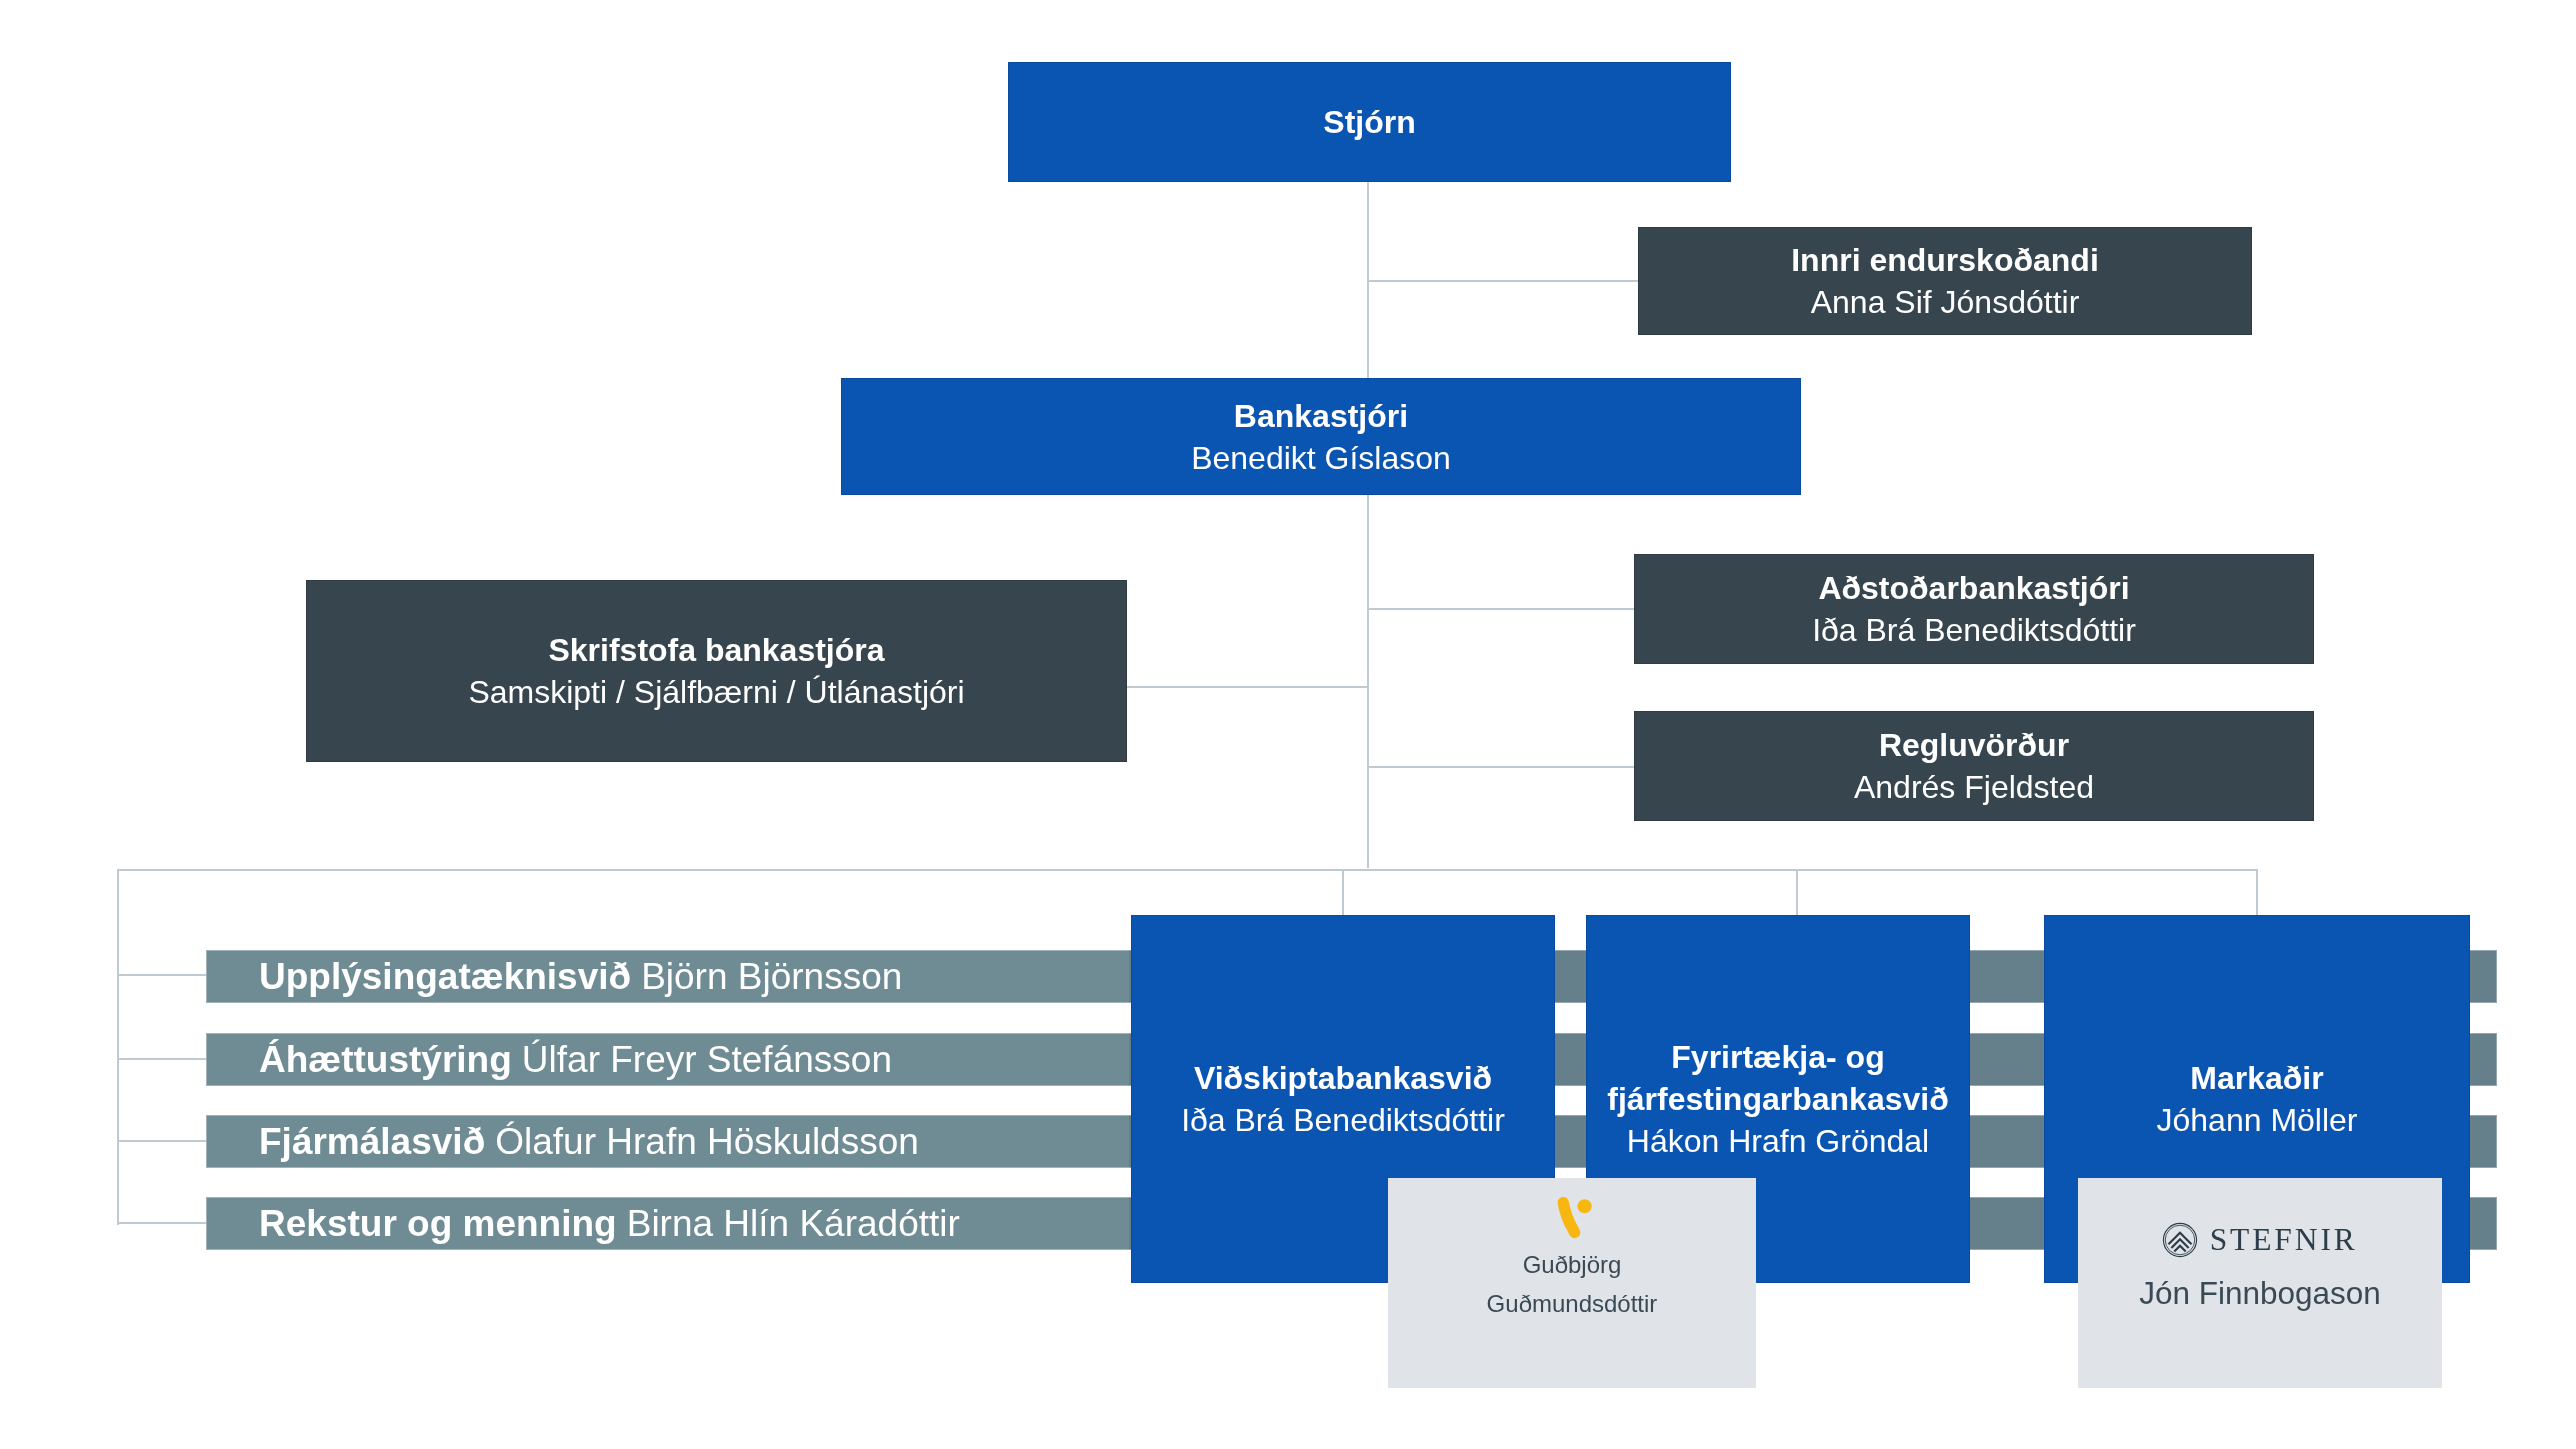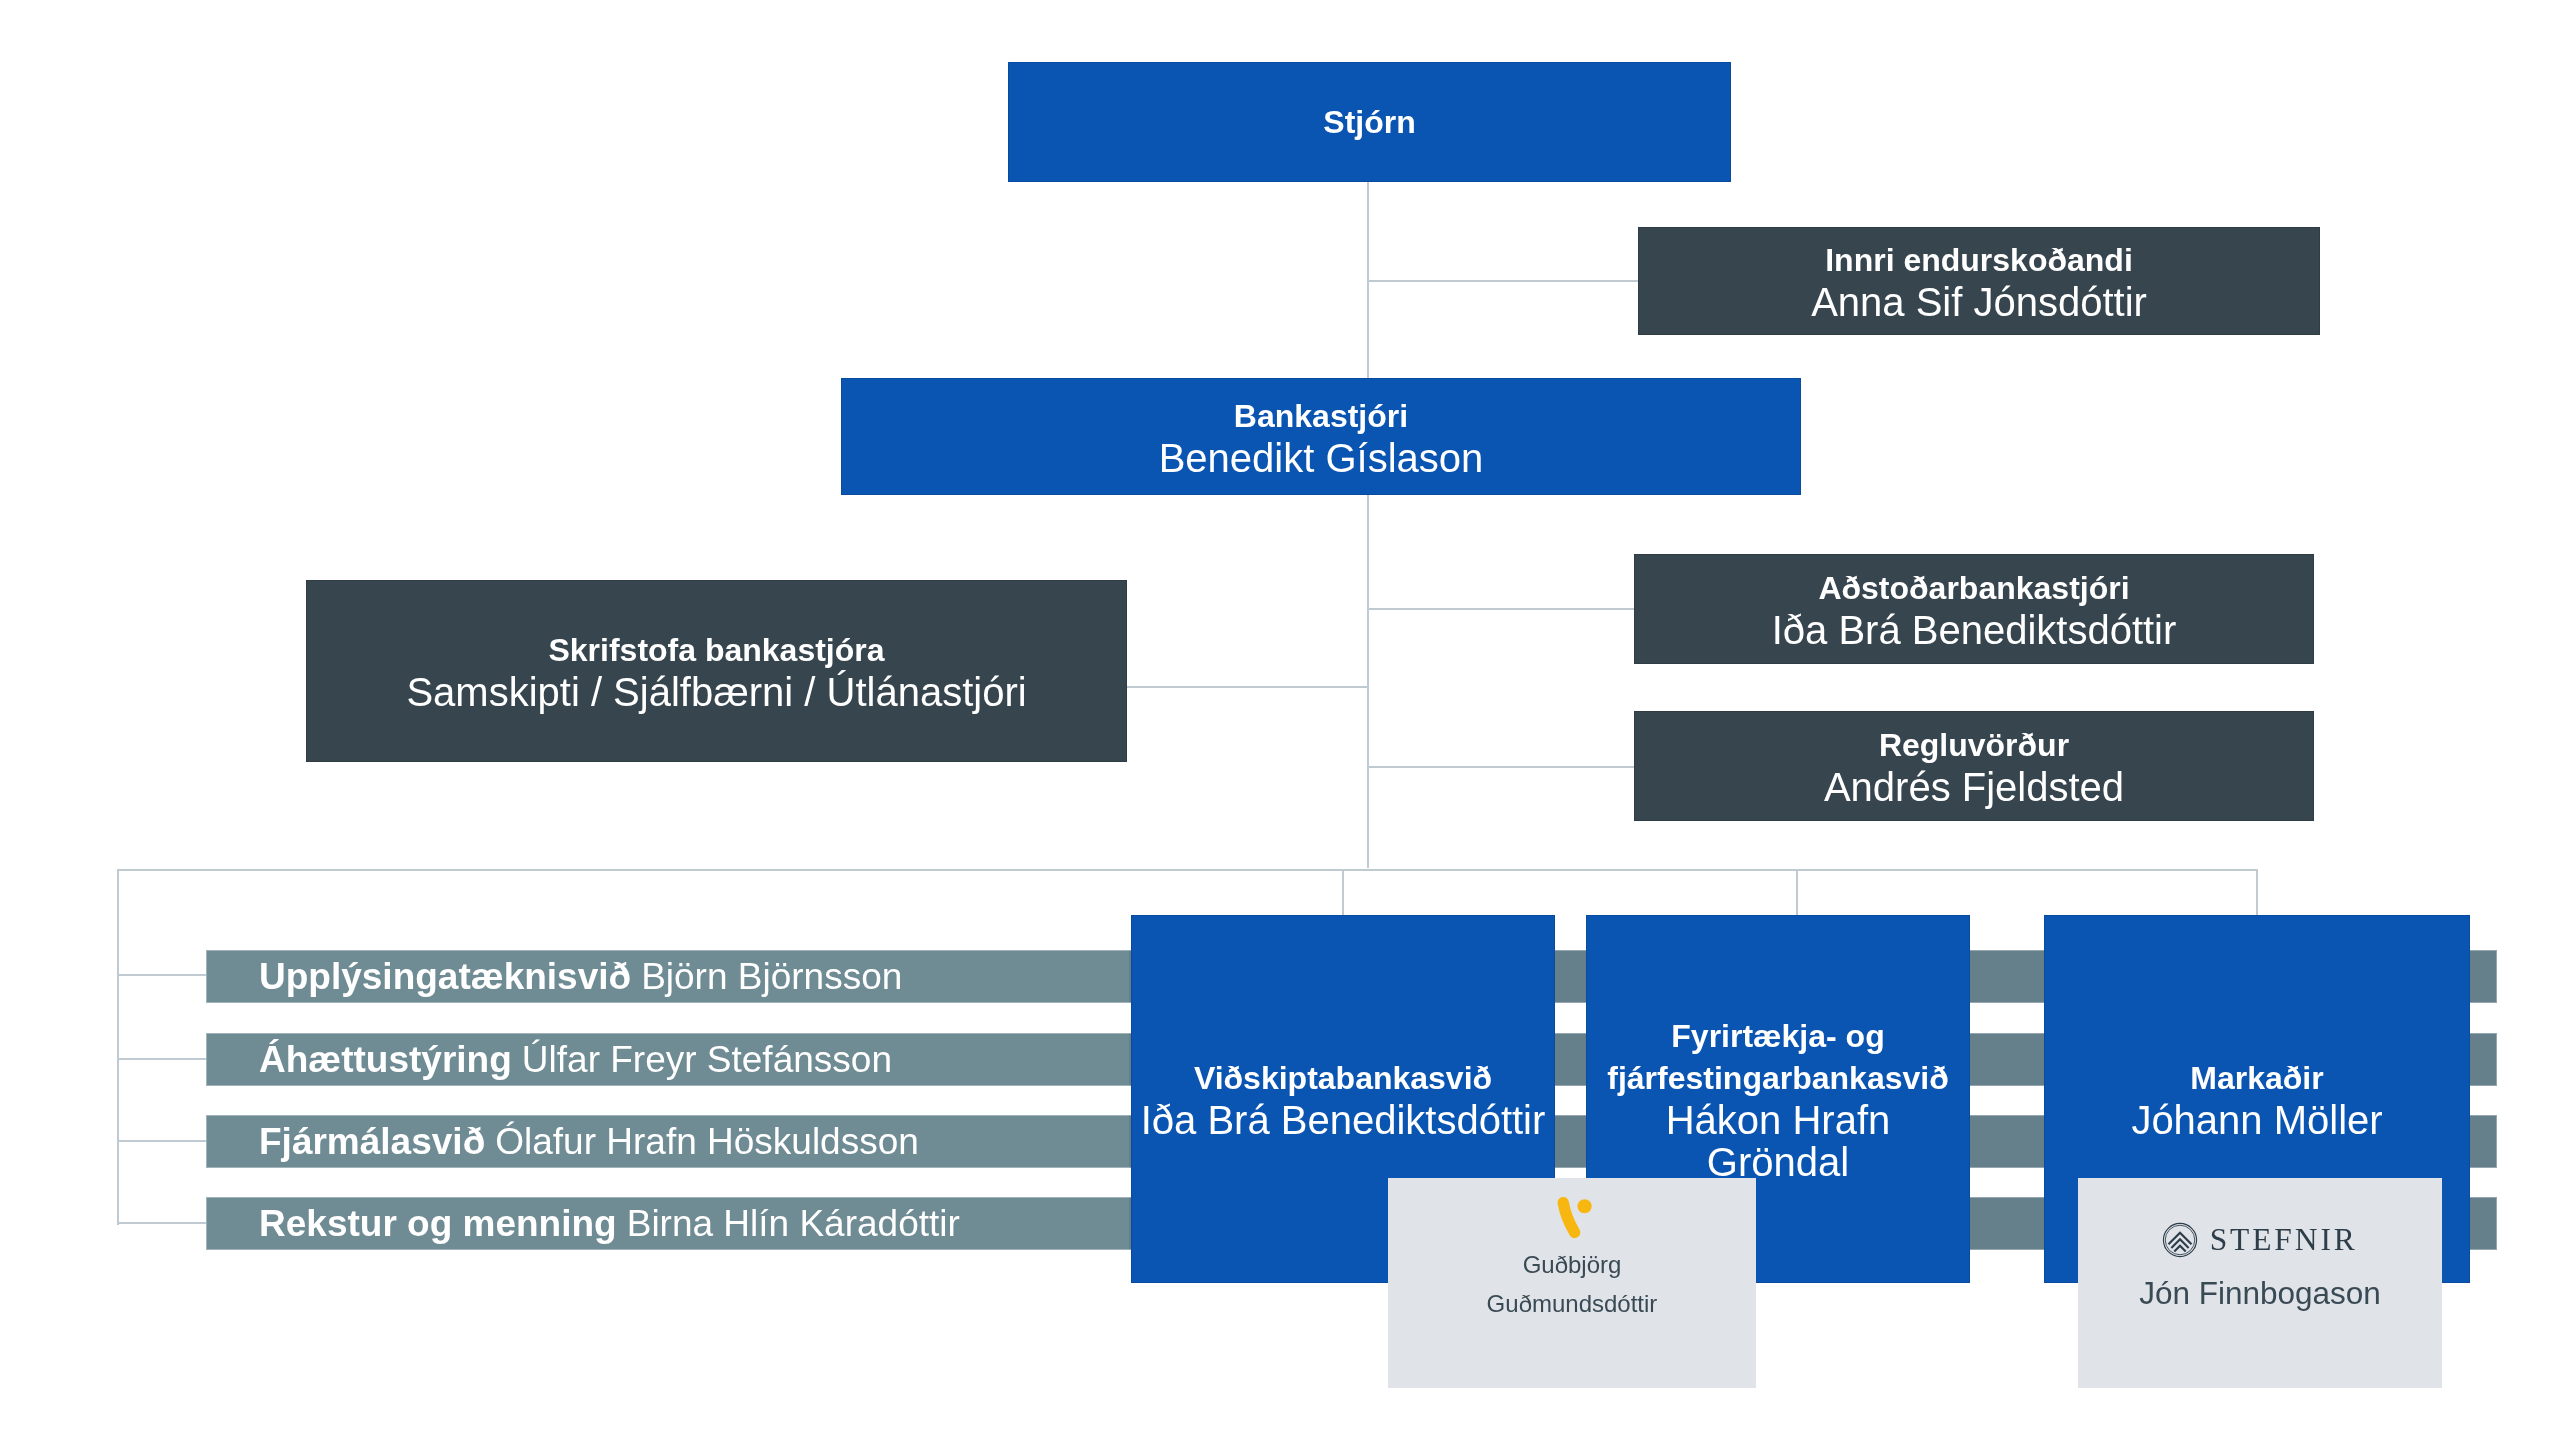--- a/index.html
+++ b/index.html
@@ -43,26 +43,26 @@
     display: flex;
     flex-direction: column;
     align-items: center;
     justify-content: center;
     text-align: center;
     color: #ffffff;
     z-index: 3;
     padding: 0 8.6px;
   }
   .box .t { font-weight: bold; font-size: 32px; line-height: 42px; }
-  .box .n { font-weight: normal; font-size: 40px; line-height: 42px; }
+  .box .n { font-weight: normal; font-size: 32px; line-height: 42px; }
   .blue { background: #0b55b2; border: 1.4px solid rgba(0,0,0,0.10); }
   .dark { background: #36454e; border: 1.4px solid rgba(0,0,0,0.12); }
 
   #n-stjorn      { left: 1008px; top: 62px;   width: 723px; height: 120px; }
-  #n-innri       { left: 1638px; top: 227px;  width: 682px;  height: 108px; }
+  #n-innri       { left: 1638px; top: 227px;  width: 614px;  height: 108px; }
   #n-ceo         { left: 841px; top: 378px;  width: 960px; height: 117px; }
   #n-office      { left: 306px;  top: 580px;  width: 821px; height: 182px; }
   #n-deputy      { left: 1634px; top: 554px;  width: 680px;  height: 110px; }
   #n-reglu       { left: 1634px; top: 711px;  width: 680px;  height: 110px; }
   #n-vidskipta   { left: 1131px; top: 915px; width: 424px;  height: 368px; }
   #n-fyrirtaekja { left: 1586px; top: 915px; width: 384px;  height: 368px; }
   #n-markadir    { left: 2044px; top: 915px; width: 426px;  height: 368px; }
 
   
   .bar-light, .bar-dark {

